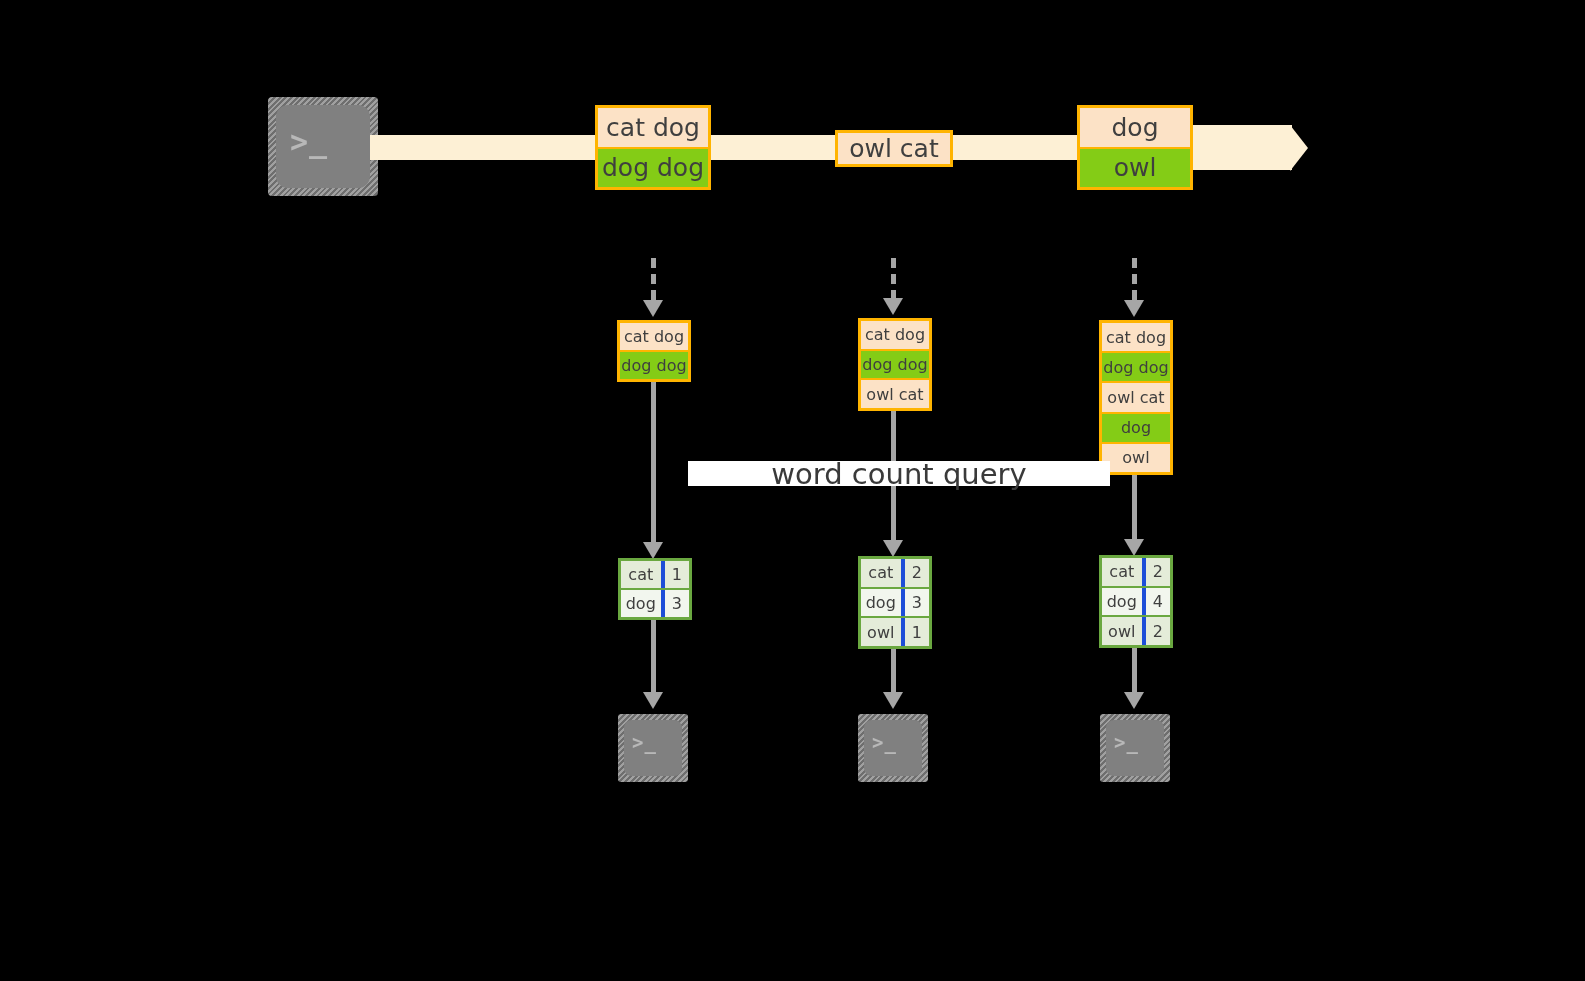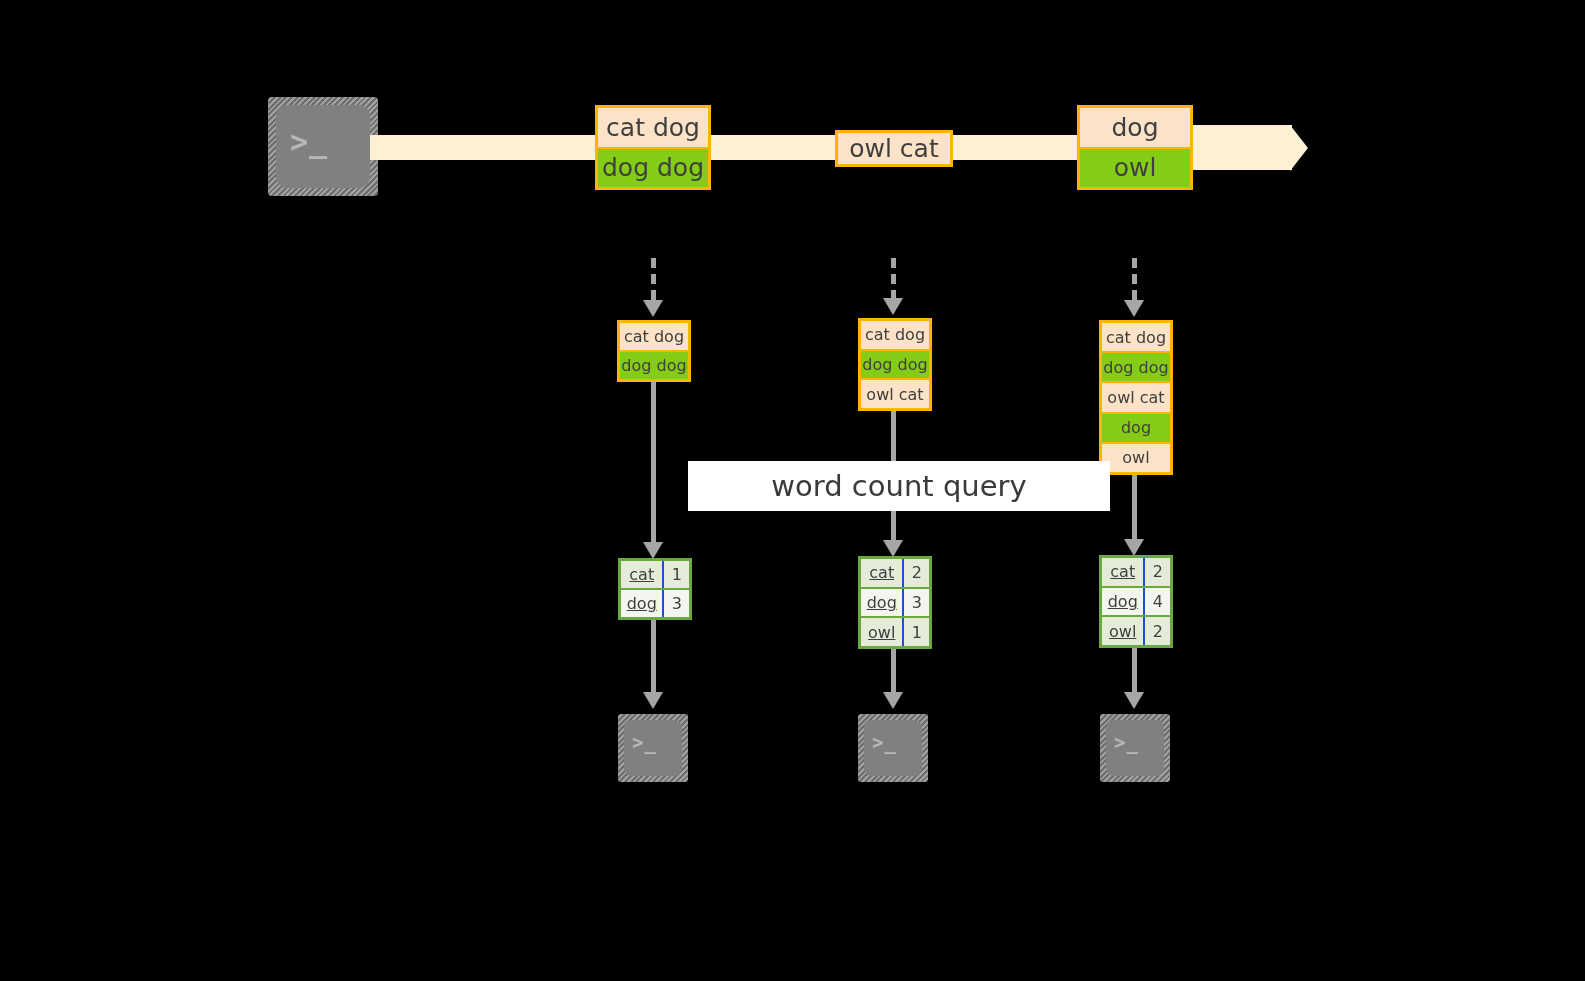--- a/index.html
+++ b/index.html
@@ -115,21 +115,21 @@
   .tbl-row.alt .tbl-cell { background: #f2f6ee; }
   .tbl-cell {
     display: flex;
     align-items: center;
     justify-content: center;
     background: #e4ecd9;
     color: #3f3f3f;
     font-size: 16px;
     box-sizing: border-box;
   }
-  .tbl-cell.word { width: 46px; border-right: 2px solid #1d4ed8; text-decoration: underline; }
+  .tbl-cell.word { width: 46px; border-right: 4px solid #1d4ed8; }
   .tbl-cell.count { width: 26px; }
 
   
   .qlabel {
     position: absolute;
     background: #ffffff;
     color: #3a3a3a;
     display: flex;
     align-items: center;
     justify-content: center;
@@ -264,15 +264,15 @@
 
   <div class="garrow" style="left:1132px; top:648px; height:52px;"></div>
   <div class="garrow-head" style="left:1124px; top:692px;"></div>
 
   <div class="term" style="left:1100px; top:714px; width:70px; height:68px; padding:6px; border-radius:3px;">
     <div class="term-inner" style="border-radius:8px;">
       <div class="term-glyph" style="left:8px; top:13px; font-size:19px;">&gt;_</div>
     </div>
   </div>
 
-  <div class="qlabel" style="left:688px; top:461px; width:422px; height:50px;">word count query</div>
+  <div class="qlabel" style="left:688px; top:461px; width:422px; height:25px;">word count query</div>
 
 </div>
 
 </body></html>

